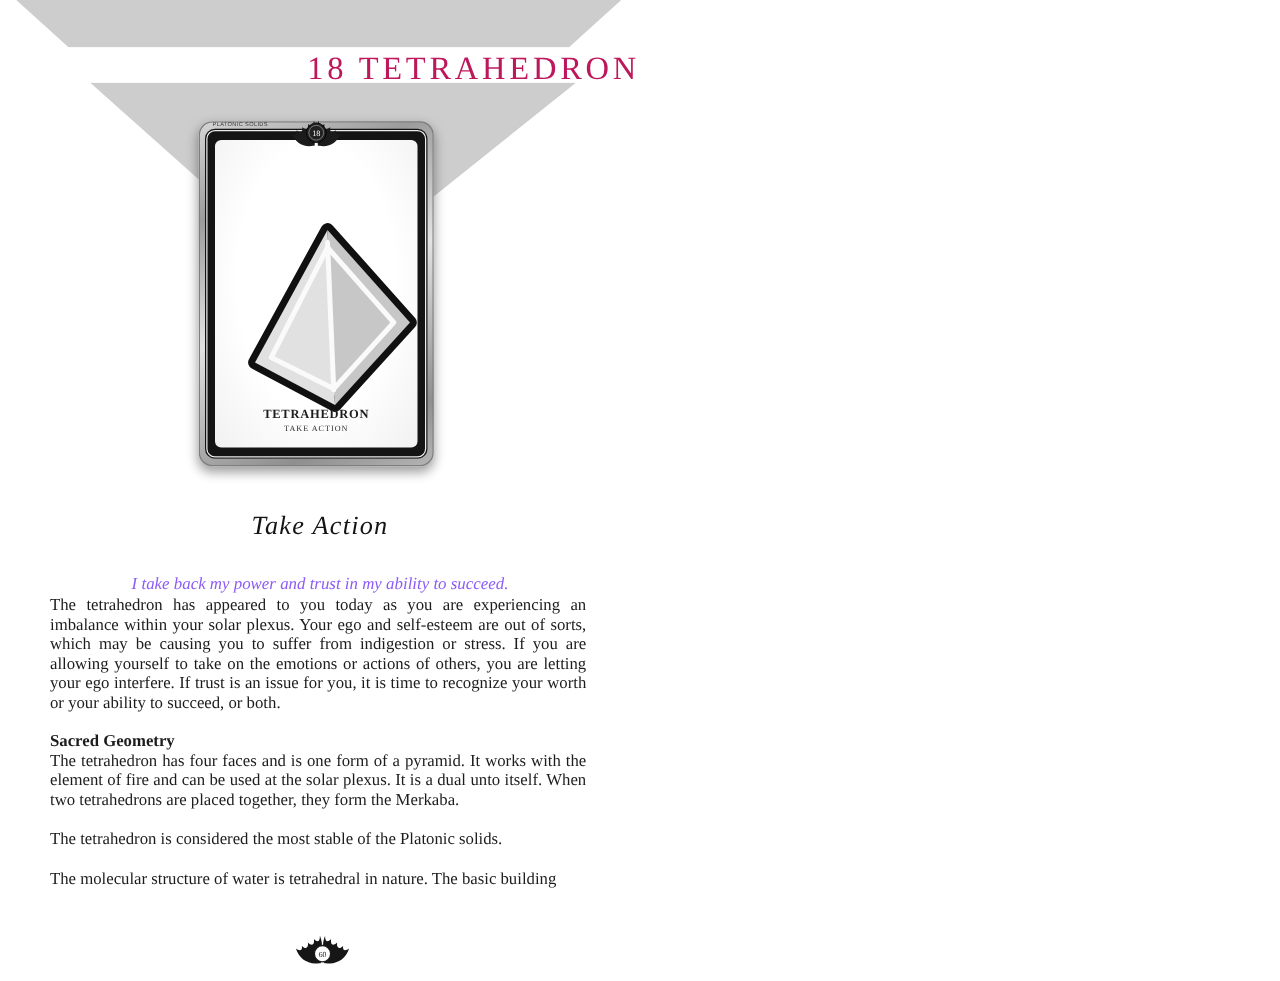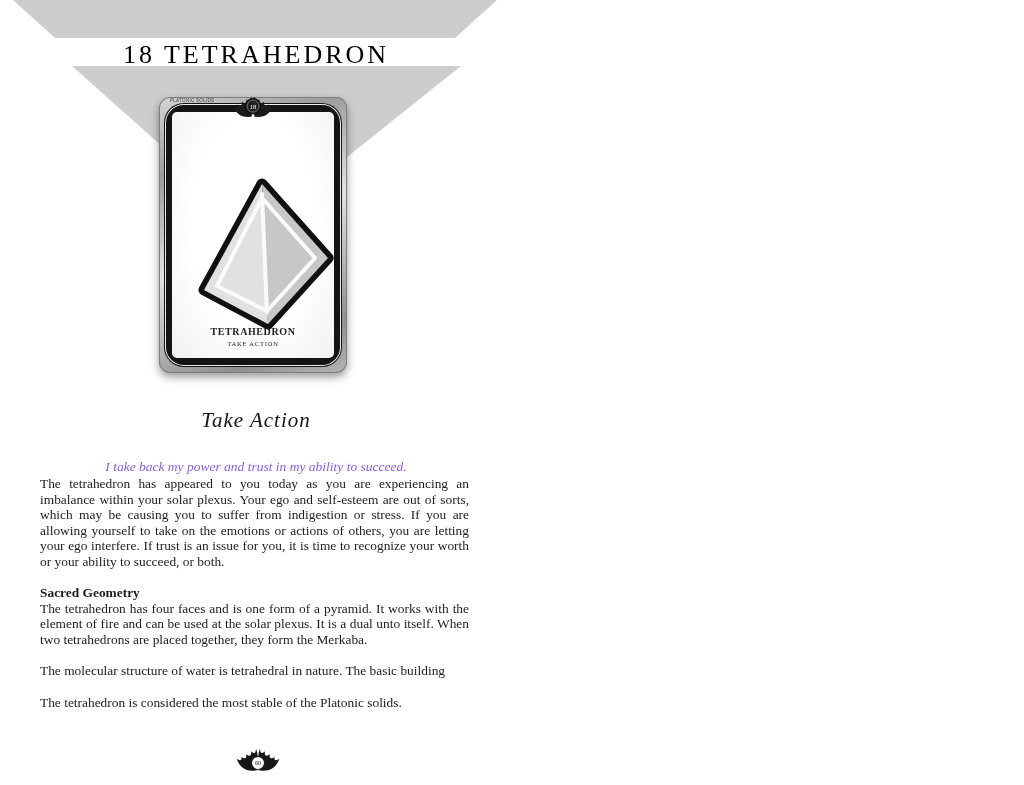--- a/index.html
+++ b/index.html
@@ -7,30 +7,30 @@
   .page{position:absolute;top:0;height:785px;width:512px;}
   .page-left{left:0;}
   .page-right{left:512px;}
 
   
   .bk-trapezoid{position:absolute;left:0;top:0;width:512px;height:38px;background:#cdcdcd;
     clip-path:polygon(13px 0,497px 0,455px 38px,55px 38px);}
   .bk-triangle{position:absolute;left:0;top:66px;width:512px;height:164px;background:#cdcdcd;
     clip-path:polygon(72px 0,461px 0,256px 164px);z-index:0;}
 
-  .chapter-title{position:absolute;top:40px;left:0;width:512px;margin:0;text-align:center;
-    font-size:26px;font-weight:400;letter-spacing:3px;color:#000000;z-index:1;}
+  .chapter-title{position:absolute;top:40px;left:0;width:512px;margin:0;text-align:right;
+    font-size:26px;font-weight:400;letter-spacing:3px;color:#be185d;z-index:1;}
 
   
   .card{position:absolute;left:159px;top:97px;width:188px;height:276px;border-radius:11px;
     background:linear-gradient(155deg,#d6d6d6 0%,#9c9c9c 22%,#e3e3e3 50%,#8f8f8f 85%,#b5b5b5 100%);
     box-shadow:0 4px 9px rgba(0,0,0,0.40), inset 0 0 0 1px #7e7e7e;z-index:2;}
   .card-deck-label{position:absolute;top:1px;left:11px;font-family:"Liberation Sans",sans-serif;
     font-size:6px;letter-spacing:0.4px;color:#383838;transform:scale(0.75);transform-origin:left top;}
-  .card-frame{position:absolute;left:5px;right:5px;top:6px;bottom:6px;background:#141414;border-radius:20px;
+  .card-frame{position:absolute;left:5px;right:5px;top:6px;bottom:6px;background:#141414;border-radius:8px;
     box-shadow:inset 0 0 0 1px #141414, inset 0 0 0 2px #ececec;}
   .card-face{position:absolute;left:8px;right:8px;top:9px;bottom:9px;border-radius:5px;
     background:radial-gradient(ellipse at 50% 45%,#ffffff 55%,#f1f1f1 100%);}
   .tetra-svg{position:absolute;left:24px;top:66px;width:140px;height:152px;}
   .card-name{position:absolute;bottom:21px;left:0;width:100%;text-align:center;
     font-weight:bold;font-size:10px;letter-spacing:0.6px;color:#1d1d1d;}
   .card-sub{position:absolute;bottom:11px;left:0;width:100%;text-align:center;
     font-size:6.5px;letter-spacing:0.8px;color:#2b2b2b;}
   .card-badge{position:absolute;top:-4px;left:50%;transform:translateX(-50%);width:42px;height:29px;}
 
@@ -83,22 +83,22 @@
     </svg>
   </div>
 
   <h2 class="take-action">Take Action</h2>
   <p class="affirmation">I take back my power and trust in my ability to succeed.</p>
 
   <div class="col col-left">
     <p>The tetrahedron has appeared to you today as you are experiencing an imbalance within your solar plexus. Your ego and self-esteem are out of sorts, which may be causing you to suffer from indigestion or stress. If you are allowing yourself to take on the emotions or actions of others, you are letting your ego interfere. If trust is an issue for you, it is time to recognize your worth or your ability to succeed, or both.</p>
     <p class="sec-head gap">Sacred Geometry</p>
     <p>The tetrahedron has four faces and is one form of a pyramid. It works with the element of fire and can be used at the solar plexus. It is a dual unto itself. When two tetrahedrons are placed together, they form the Merkaba.</p>
+    <p class="gap">The tetrahedron is considered the most stable of the Platonic solids.</p>
     <p class="gap">The molecular structure of water is tetrahedral in nature. The basic building</p>
-    <p class="gap">The tetrahedron is considered the most stable of the Platonic solids.</p>
   </div>
 
   <svg class="emblem emblem-left" viewBox="0 0 64 44">
     <path d="M28,38 C15,40 5,33 1,21 C5,24 9,24 8,18 C12,22 16,21 15,14 C19,18 23,18 22,10 C26,14 29,14 29,6 C31,11 32,16 31,22 L30,38 Z" fill="#161616"></path>
     <path d="M28,38 C15,40 5,33 1,21 C5,24 9,24 8,18 C12,22 16,21 15,14 C19,18 23,18 22,10 C26,14 29,14 29,6 C31,11 32,16 31,22 L30,38 Z" fill="#161616" transform="translate(64 0) scale(-1 1)"></path>
     <circle cx="32" cy="27" r="9.5" fill="#ffffff" stroke="#1a1a1a" stroke-width="1.6"></circle>
     <text x="32" y="30.5" text-anchor="middle" font-family="Liberation Serif, serif" font-size="9" fill="#1a1a1a">60</text>
   </svg>
 </div>
 

